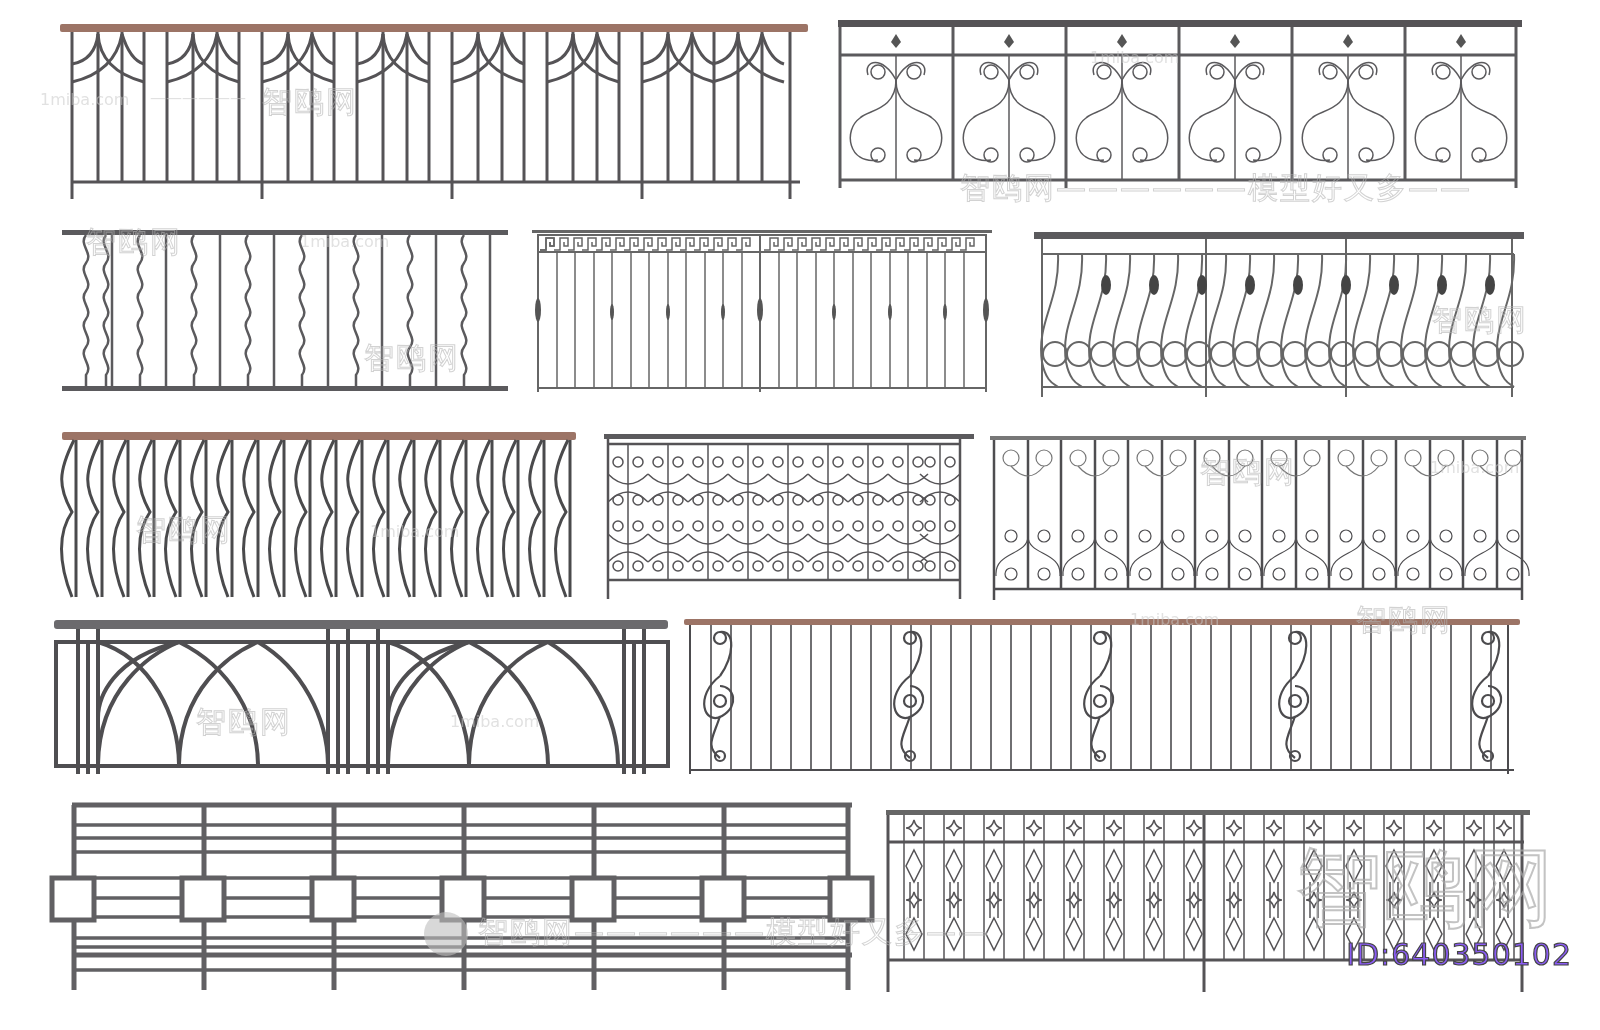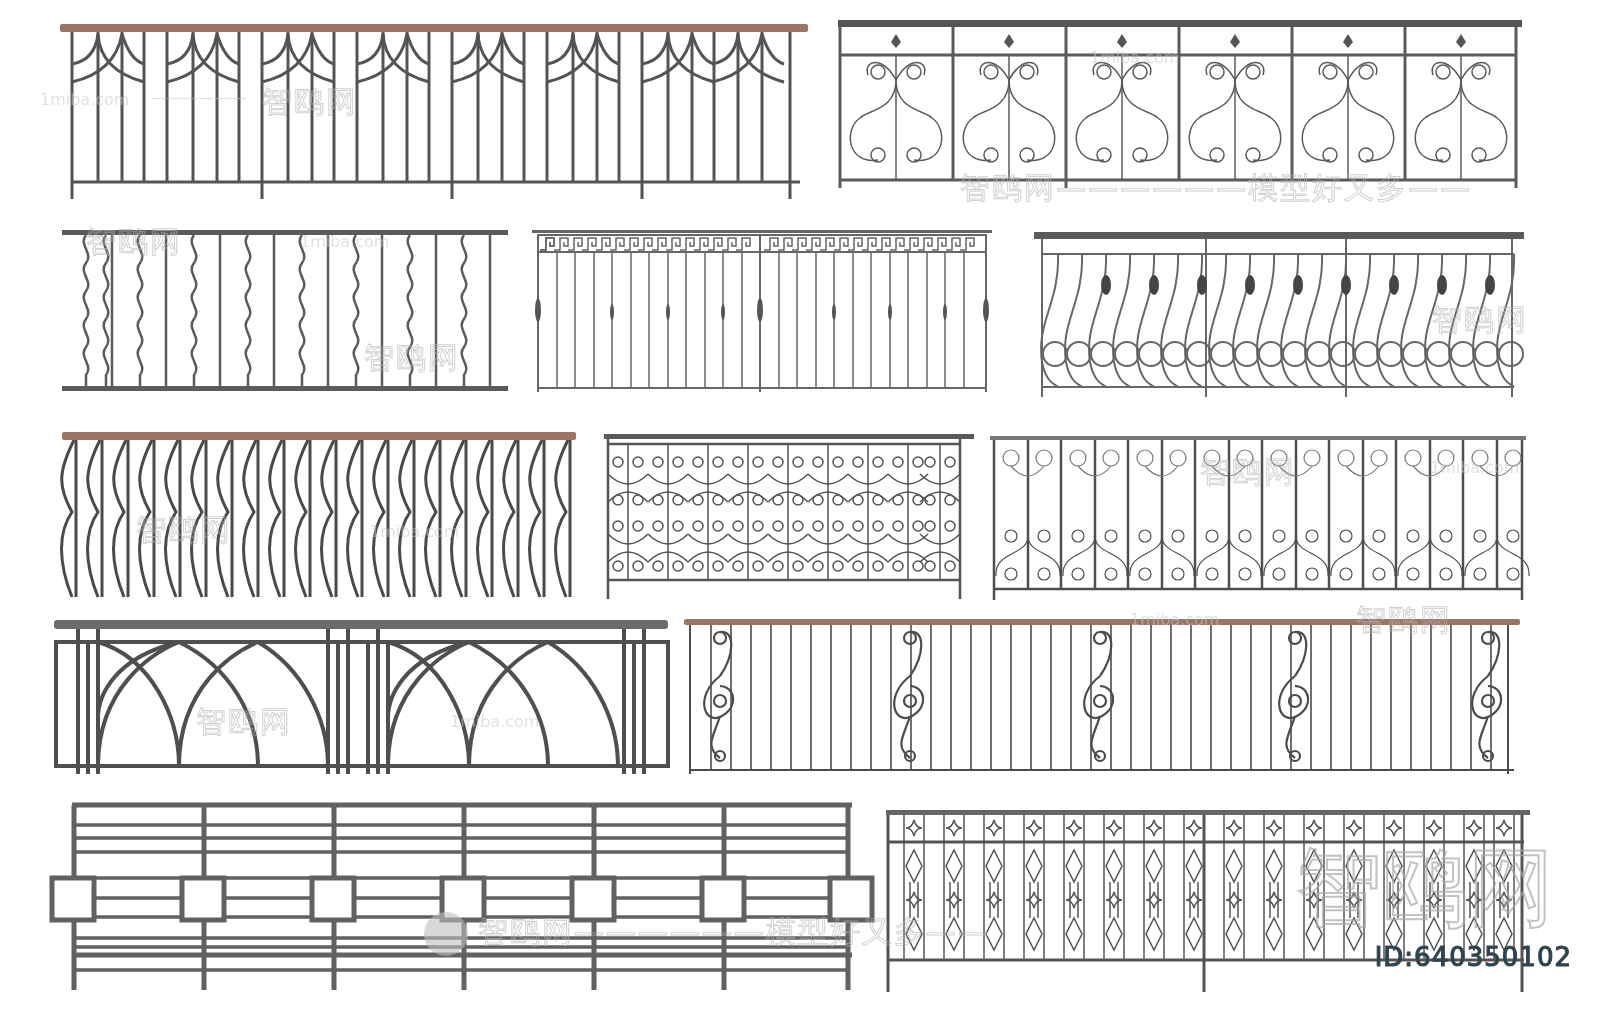--- a/index.html
+++ b/index.html
@@ -5,22 +5,22 @@
     html, body { margin: 0; padding: 0; background: #ffffff; }
     body { width: 1600px; height: 1030px; position: relative; overflow: hidden;
            font-family: "Liberation Sans", sans-serif; }
     .railing { position: absolute; }
     .railing svg { display: block; width: 100%; height: 100%; overflow: visible; }
     .wm { position: absolute; color: rgba(200,200,200,0.55); font-family: "DejaVu Sans", sans-serif;
           white-space: nowrap; pointer-events: none; }
     .wm-big { font-size: 30px; letter-spacing: 2px; -webkit-text-stroke: 1px rgba(180,180,180,0.6); color: transparent; }
     .wm-small { font-size: 16px; }
     .wm-huge { font-size: 86px; -webkit-text-stroke: 2px rgba(170,170,170,0.7); color: transparent; }
-    .id-label { position: absolute; right: 28px; bottom: 58px; font-size: 26px; font-family: "DejaVu Sans", sans-serif;
-                color: #0c4a6e; -webkit-text-stroke: 1.2px #444; letter-spacing: 1px; }
+    .id-label { position: absolute; right: 28px; bottom: 58px; font-size: 30px; font-family: "DejaVu Sans", sans-serif;
+                color: #8b5cf6; -webkit-text-stroke: 1.2px #444; letter-spacing: 1px; }
   </style>
 </head>
 <body>
 
 <div class="railing" style="left:60px; top:22px; width:750px; height:180px;">
   <svg viewBox="0 0 750 180">
     <rect x="0" y="2" width="748" height="8" rx="2" fill="#9c7466"></rect>
     <g stroke="#555356" stroke-width="3" fill="none">
       <line x1="12" y1="10" x2="12" y2="177"></line>
       <line x1="730" y1="10" x2="730" y2="177"></line>

